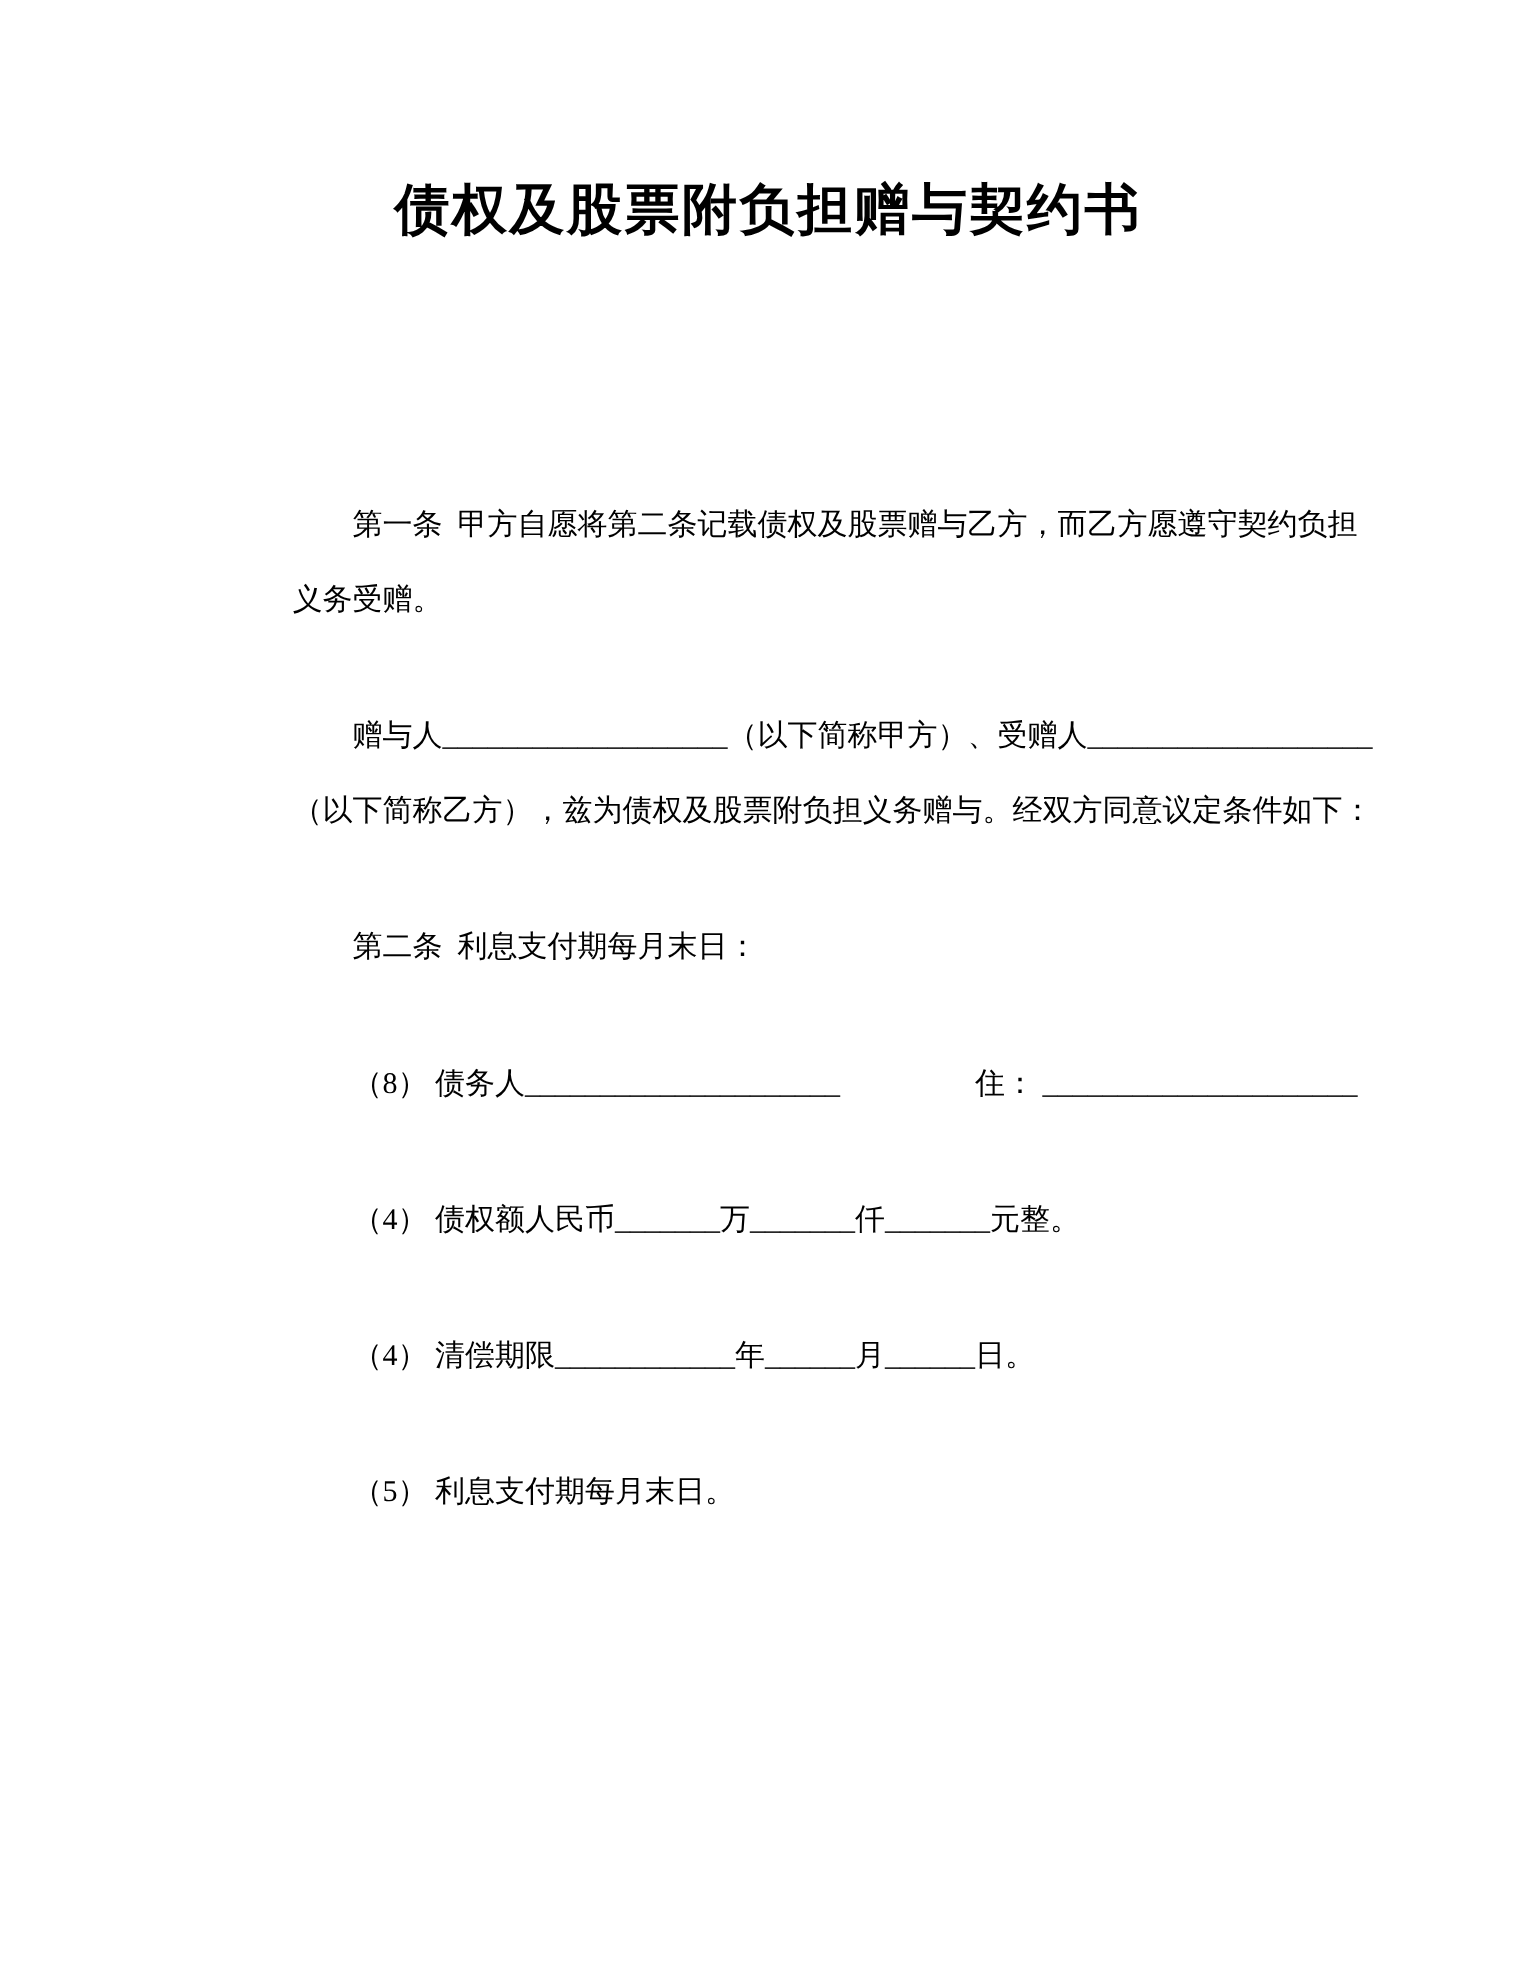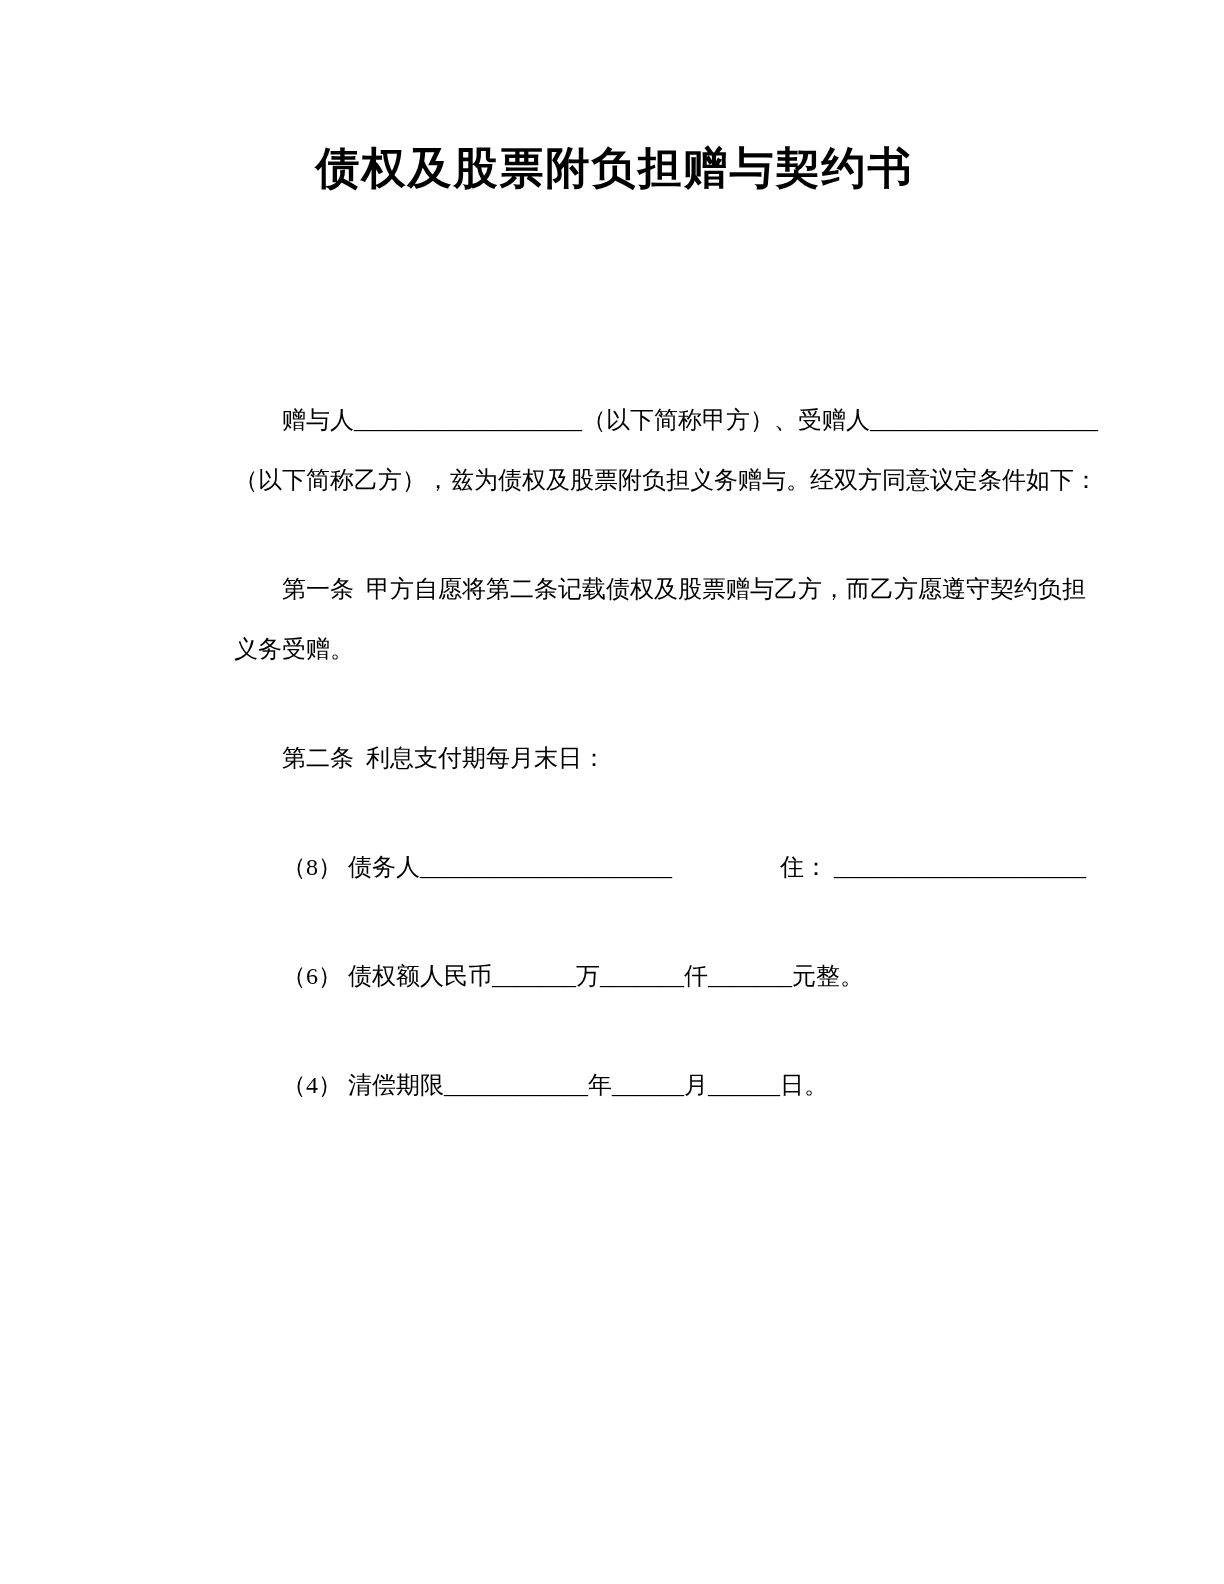--- a/index.html
+++ b/index.html
@@ -42,30 +42,31 @@
     word-break: keep-all;
   }
 </style>
 </head>
 <body>
 
 <div class="page">
   <h1 class="doc-title">债权及股票附负担赠与契约书</h1>
 
   <div class="doc-body">
+    <p class="doc-paragraph">第一条  甲方自愿将第二条记载债权及股票赠与乙方，而乙方愿遵守契约负担
+义务受赠。</p>
+
     <p class="doc-paragraph">赠与人___________________（以下简称甲方）、受赠人___________________
 （以下简称乙方），兹为债权及股票附负担义务赠与。经双方同意议定条件如下：</p>
-
-    <p class="doc-paragraph">第一条  甲方自愿将第二条记载债权及股票赠与乙方，而乙方愿遵守契约负担
-义务受赠。</p>
 
     <p class="doc-paragraph">第二条  利息支付期每月末日：</p>
 
 
     <p class="doc-paragraph">（8） 债务人_____________________                  住： _____________________</p>
 
-    <p class="doc-paragraph">（6） 债权额人民币_______万_______仟_______元整。</p>
+    <p class="doc-paragraph">（4） 债权额人民币_______万_______仟_______元整。</p>
 
 
     <p class="doc-paragraph">（4） 清偿期限____________年______月______日。</p>
 
+    <p class="doc-paragraph">（5） 利息支付期每月末日。</p>
   </div>
 </div>
 
 </body></html>

